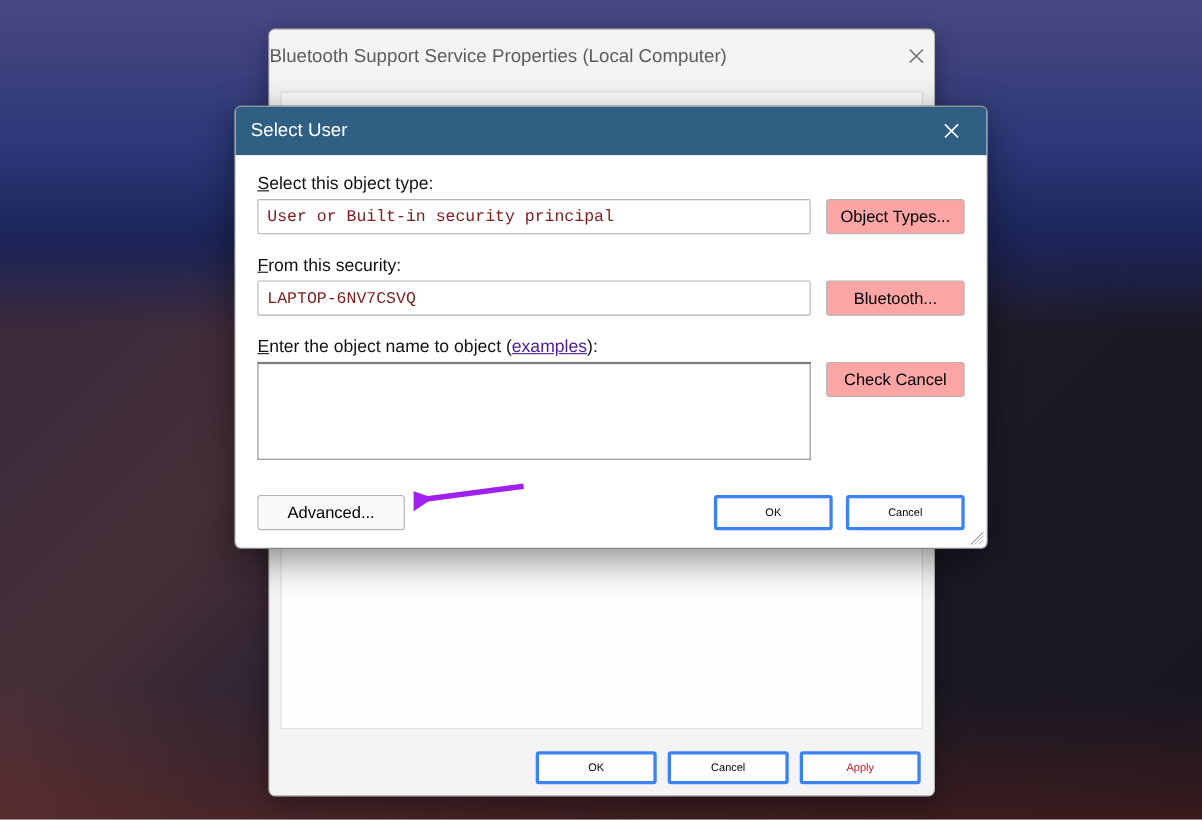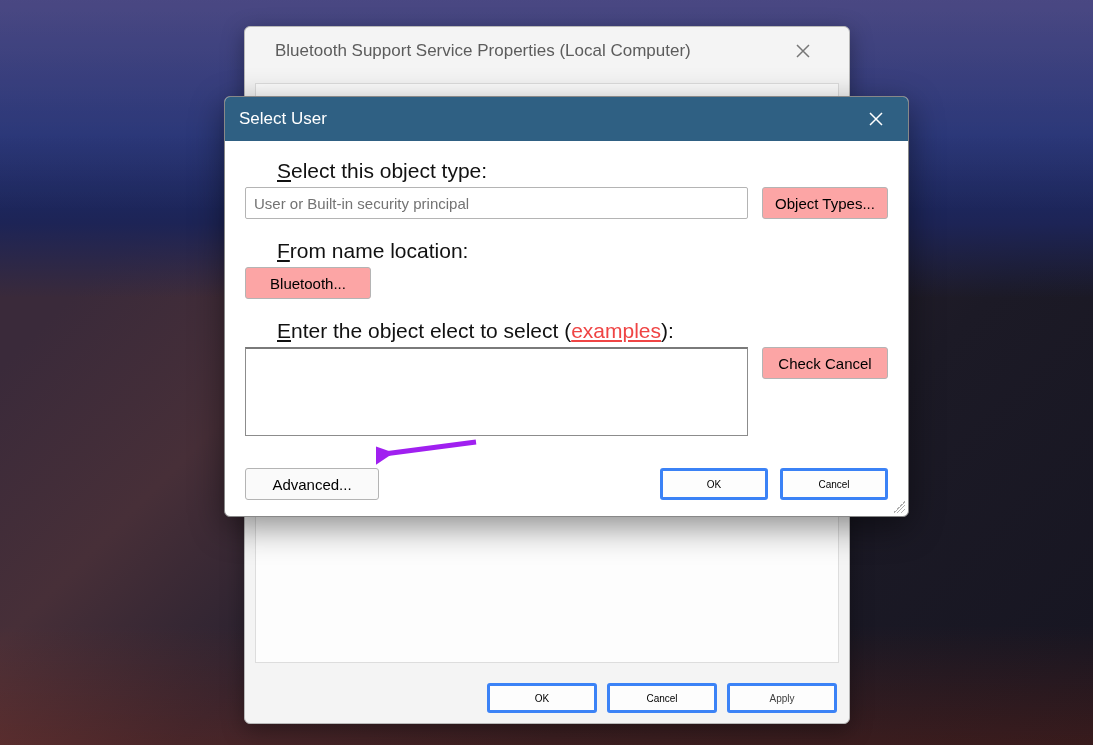--- a/index.html
+++ b/index.html
@@ -41,21 +41,21 @@
     height: 696px;
     background: #f4f4f4;
     border: 1px solid #b8b8b8;
     border-radius: 6px;
     box-shadow: 0 6px 22px rgba(0,0,0,0.35);
   }
   .bg-titlebar {
     height: 48px;
     display: flex;
     align-items: center;
-    padding: 0 30px;
+    padding: 0 0;
     color: #5c5c5c;
     font-size: 17px;
     gap: 22px;
   }
   .bg-titlebar .bg-close {
     margin-left: auto;
     width: 32px; height: 32px;
     display:flex;align-items:center;justify-content:center;
     color:#777;
     font-size:18px;
@@ -75,25 +75,25 @@
   }
   .bg-footer .win-btn { width: 110px; }
   .win-btn {
     height: 30px;
     background:#fdfdfd;
     border:3px solid #3b82f6;
     border-radius:3px;
     font-size:10px;
     cursor:pointer;
   }
-  .win-btn.disabled { color:#404040; }
+  .win-btn.disabled { color:#b91c1c; }
   
   .fg-dialog {
     position:absolute;
-    left: 224px;
+    left: 213px;
     top: 96px;
     width: 683px;
     background:#ffffff;
     border:1px solid #888;
     border-radius:6px;
     box-shadow: 0 10px 34px rgba(0,0,0,0.45);
     overflow:hidden;
   }
   .fg-titlebar {
     background:#2f6083;
@@ -110,52 +110,52 @@
     display:flex;align-items:center;justify-content:center;
     color:#fff; font-size:18px;
   }
   .fg-body {
     padding: 18px 20px 14px 20px;
     position:relative;
   }
   .field-label {
     color:#111;
     margin-bottom:4px;
-    font-size:21px;
-    margin-left:32px;
+    font-size:16px;
   }
   .field-row {
     display:flex;
     gap:14px;
     align-items:flex-start;
     margin-bottom:20px;
   }
   .ro-input {
     flex: 1;
     height: 30px;
     border:1px solid #b4b4b4;
     background:#fff;
     padding: 0 8px;
     font-size:15px;
     display:flex;
     align-items:center;
-    color:#737373;
+    color:#7f1d1d;
     border-radius:2px;
+    font-family:Liberation Mono, monospace;
   }
   .side-btn {
     width: 126px;
     height: 32px;
     background:#fca5a5;
     border:1px solid #b4b4b4;
     border-radius:3px;
     font-size:15px;
     cursor:pointer;
   }
   .examples-link {
-    color:#ef4444;
+    color:#4c1d95;
     text-decoration:underline;
     cursor:pointer;
   }
   .name-textarea {
     flex:1;
     height: 78px;
     border:1px solid #8c8c8c;
     border-top:2px solid #7a7a7a;
     resize:none;
     font-family:inherit;
@@ -227,28 +227,31 @@
       <span class="underline-letter">S</span><span id="otl">elect this object type:</span>
     </div>
     <div class="field-row">
       <div class="ro-input">
         <span>User or Built-in security principal</span>
       </div>
       <button class="side-btn">Object Types...</button>
     </div>
 
     <div class="field-label">
-      <span class="underline-letter">F</span><span id="locl">rom name location:</span>
+      <span class="underline-letter">F</span><span id="locl">rom this security:</span>
     </div>
     <div class="field-row">
+      <div class="ro-input">
+        <span>LAPTOP-6NV7CSVQ</span>
+      </div>
       <button class="side-btn">Bluetooth...</button>
     </div>
 
     <div class="field-label">
-      <span class="underline-letter">E</span><span id="enl-pre">nter the object elect to select (</span><a class="examples-link">examples</a><span>):</span>
+      <span class="underline-letter">E</span><span id="enl-pre">nter the object name to object (</span><a class="examples-link">examples</a><span>):</span>
     </div>
     <div class="field-row" style="margin-bottom:22px;">
       <textarea class="name-textarea" style=""></textarea>
       <button class="side-btn" style="width:126px">Check Cancel</button>
     </div>
 
     <div class="fg-footer">
       <button class="adv-btn">Advanced...</button>
       <div class="spacer"></div>
       <button class="win-btn">OK</button>

